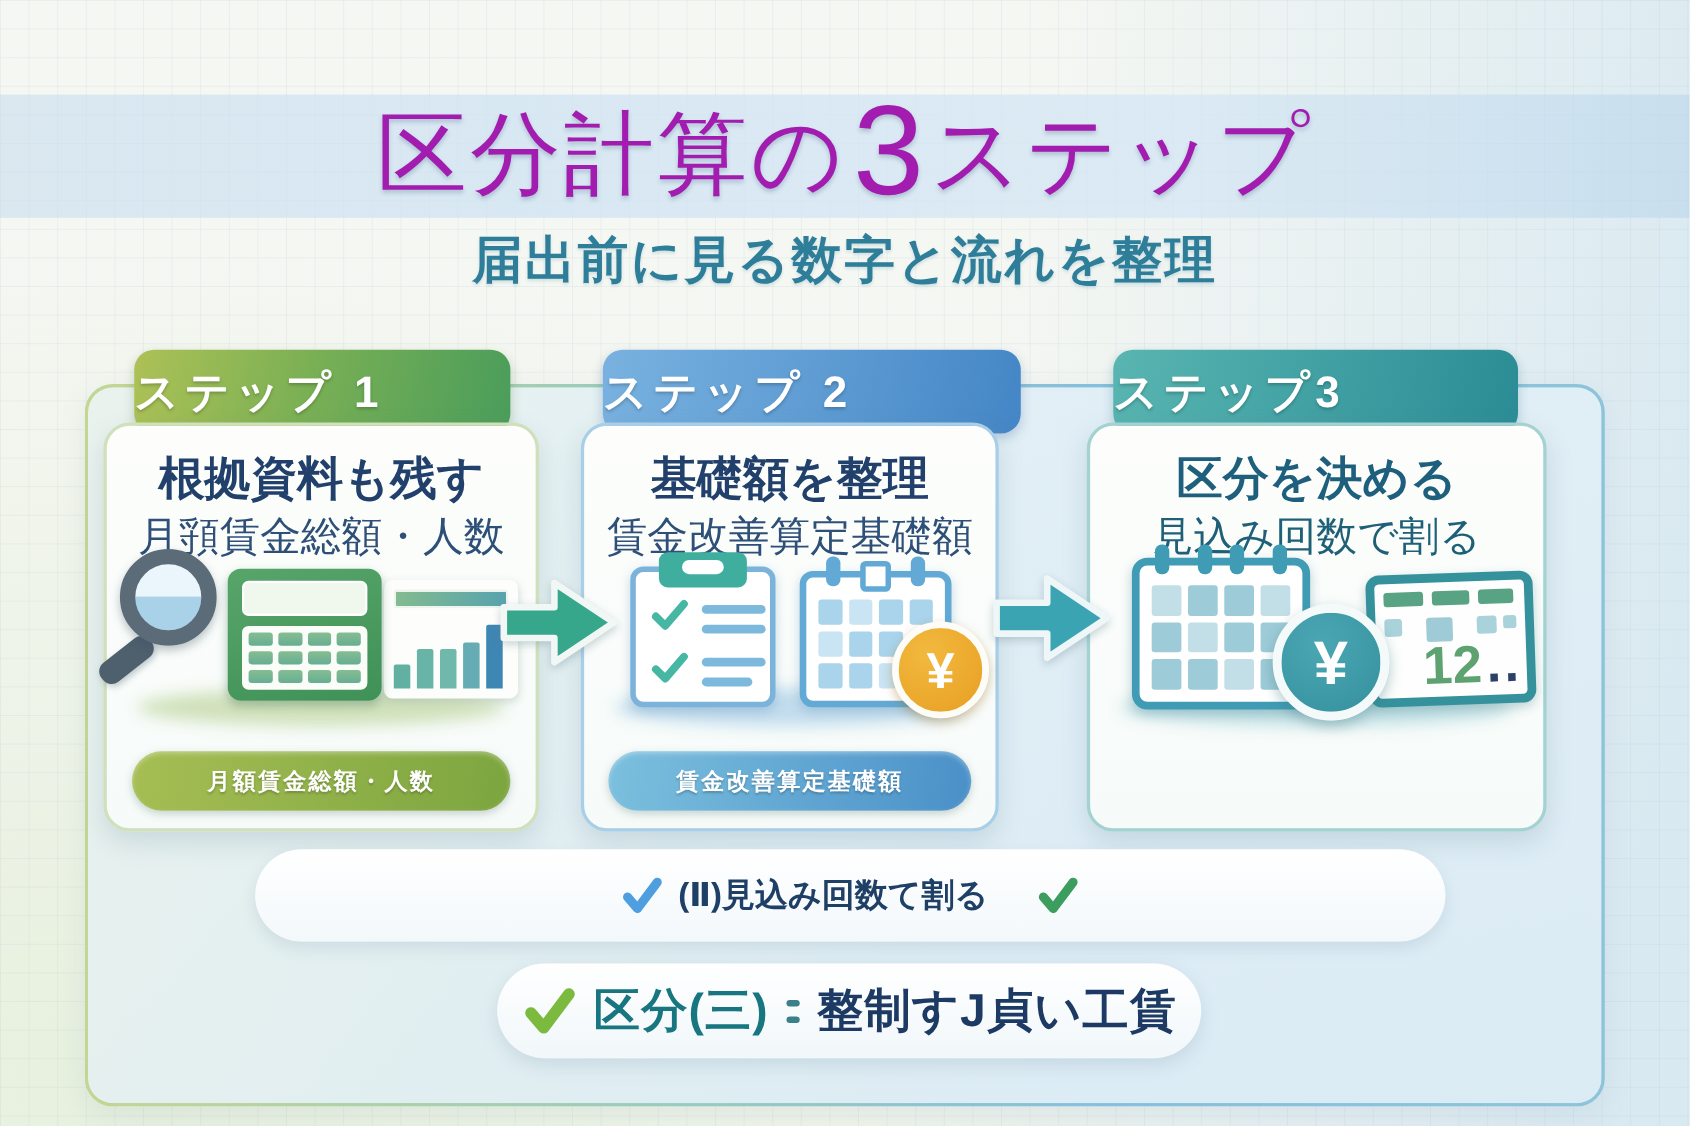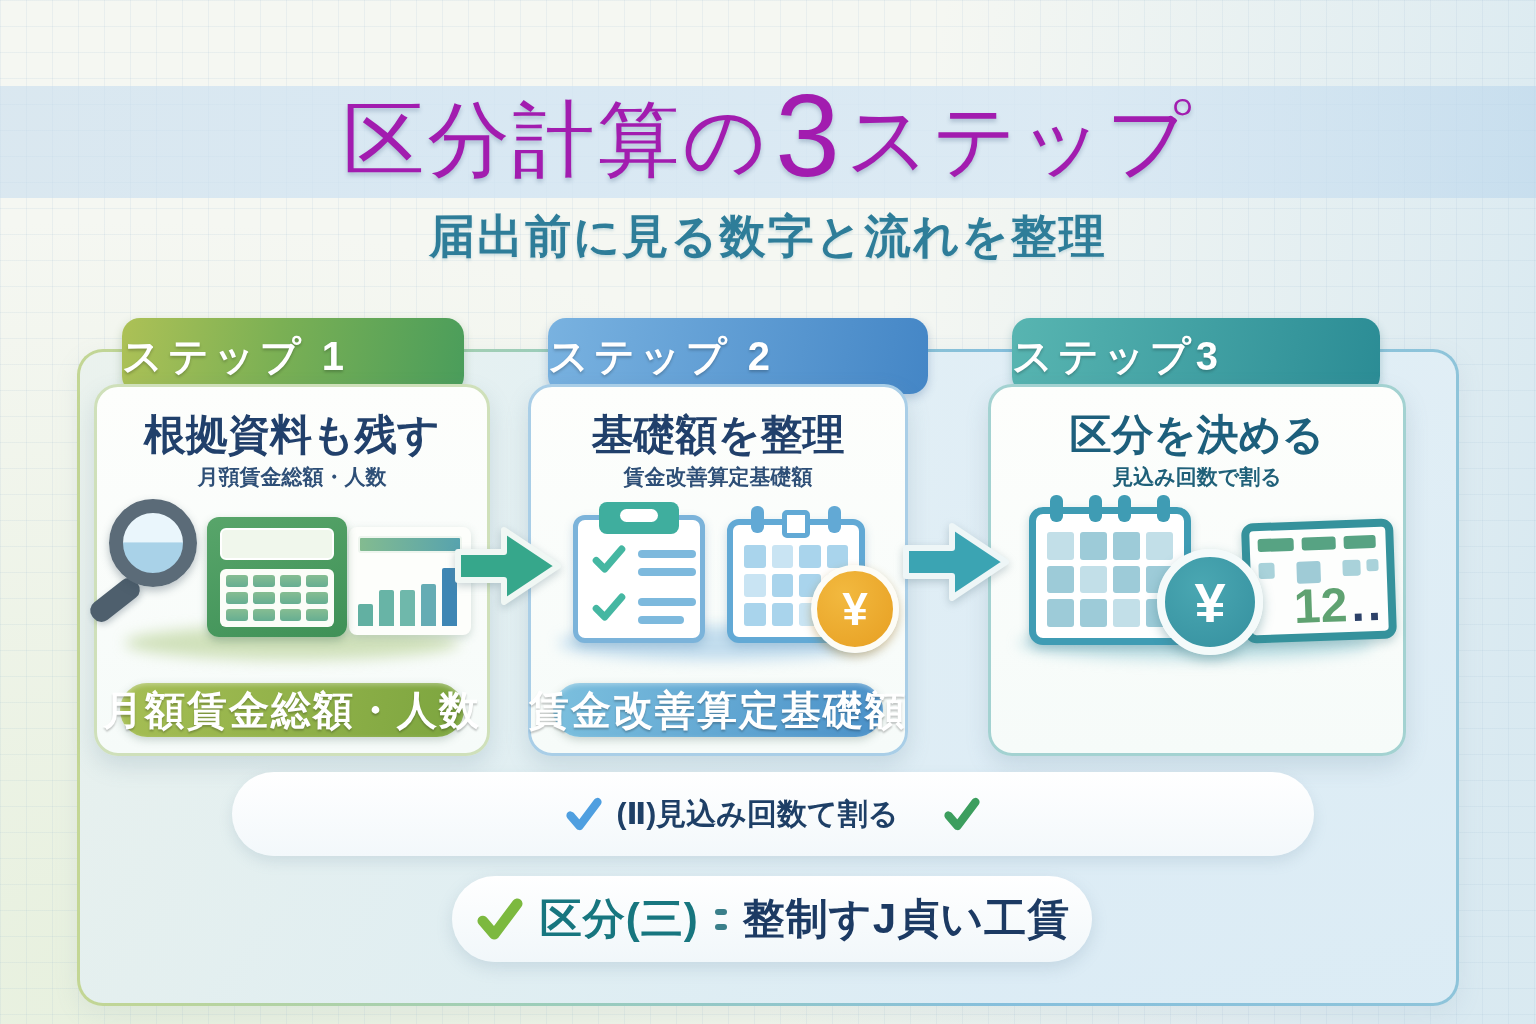--- a/index.html
+++ b/index.html
@@ -49,21 +49,21 @@
   .tab3 { left:1012px; top:318px; width:368px; background:linear-gradient(100deg,#58b5b1,#2b8c95); box-shadow:0 4px 10px rgba(50,120,130,0.3); }
   .card {
     position:absolute; top:384px; height:372px; z-index:3;
     background:linear-gradient(180deg,#fdfefc,#f6fbf9);
     border-radius:24px; box-shadow:0 10px 22px rgba(110,140,160,0.22);
   }
   .card.s1 { left:94px;  width:396px; border:3px solid #cfe0ba; }
   .card.s2 { left:528px; width:380px; border:3px solid #a9cee7; }
   .card.s3 { left:988px; width:418px; border:3px solid #a3d2d1; }
   .card-heading { position:absolute; top:20px; left:0; width:100%; text-align:center; font-size:42px; font-weight:bold; color:#21406b; white-space:nowrap; }
-  .card-sub     { position:absolute; top:76px; left:0; width:100%; text-align:center; font-size:21px; font-weight:bold; color:#2e4f77; white-space:nowrap; }
+  .card-sub     { position:absolute; top:76px; left:0; width:100%; text-align:center; font-size:37px; font-weight:normal; color:#2e4f77; white-space:nowrap; }
   .s3 .card-heading { color:#1d5f7c; }
   .s3 .card-sub     { color:#1f6079; }
   .icon-zone { position:absolute; left:0; top:118px; width:100%; height:155px; }
   .icon-shadow { position:absolute; left:28px; right:28px; bottom:0; height:34px; border-radius:50%; filter:blur(7px); }
   .s1 .icon-shadow { background:rgba(170,200,125,0.5); }
   .s2 .icon-shadow { background:rgba(140,190,225,0.5); }
   .s3 .icon-shadow { background:rgba(125,190,205,0.45); }
 
   
   .calc { position:absolute; left:110px; top:12px; width:140px; height:120px; background:linear-gradient(160deg,#58a56a,#3f9157); border-radius:12px; box-shadow:0 4px 9px rgba(60,110,80,0.35); z-index:2; }
@@ -116,21 +116,21 @@
   .tablet-cell.c1 { left:8px; width:16px; height:16px; }
   .tablet-cell.c2 { left:46px; width:24px; height:22px; background:#9fcbd6; }
   .tablet-cell.c3 { left:92px; width:18px; height:16px; }
   .tablet-cell.c4 { left:116px; width:12px; height:12px; }
   .tablet-number { position:absolute; left:42px; bottom:0px; font-size:48px; font-weight:bold; color:#5fa271; }
   .tablet-dots { position:absolute; right:4px; bottom:0px; font-size:48px; font-weight:bold; color:#2c4168; letter-spacing:3px; }
 
   .badge {
     position:absolute; left:6%; width:88%; bottom:16px; height:54px; border-radius:27px;
     display:flex; align-items:center; justify-content:center;
-    color:#fff; font-size:40px; font-weight:bold; letter-spacing:2px; white-space:nowrap;
+    color:#fff; font-size:21px; font-weight:bold; letter-spacing:2px; white-space:nowrap;
     text-shadow:0 2px 2px rgba(0,0,0,0.22);
     box-shadow:0 3px 8px rgba(90,120,110,0.3), inset 0 2px 5px rgba(255,255,255,0.35);
     margin-top:24px;
   }
   .s1 .badge { background:linear-gradient(100deg,#a6be54,#7ca53f); }
   .s2 .badge { background:linear-gradient(100deg,#7cc0de,#4a90c8); }
   .s3 .badge { background:linear-gradient(100deg,#56b4ae,#2e8e97); }
 
   .arrow { position:absolute; width:112px; height:96px; z-index:6; filter:drop-shadow(0 3px 4px rgba(100,130,140,0.35)); }
   .arrow1 { left:452px; top:518px; }

